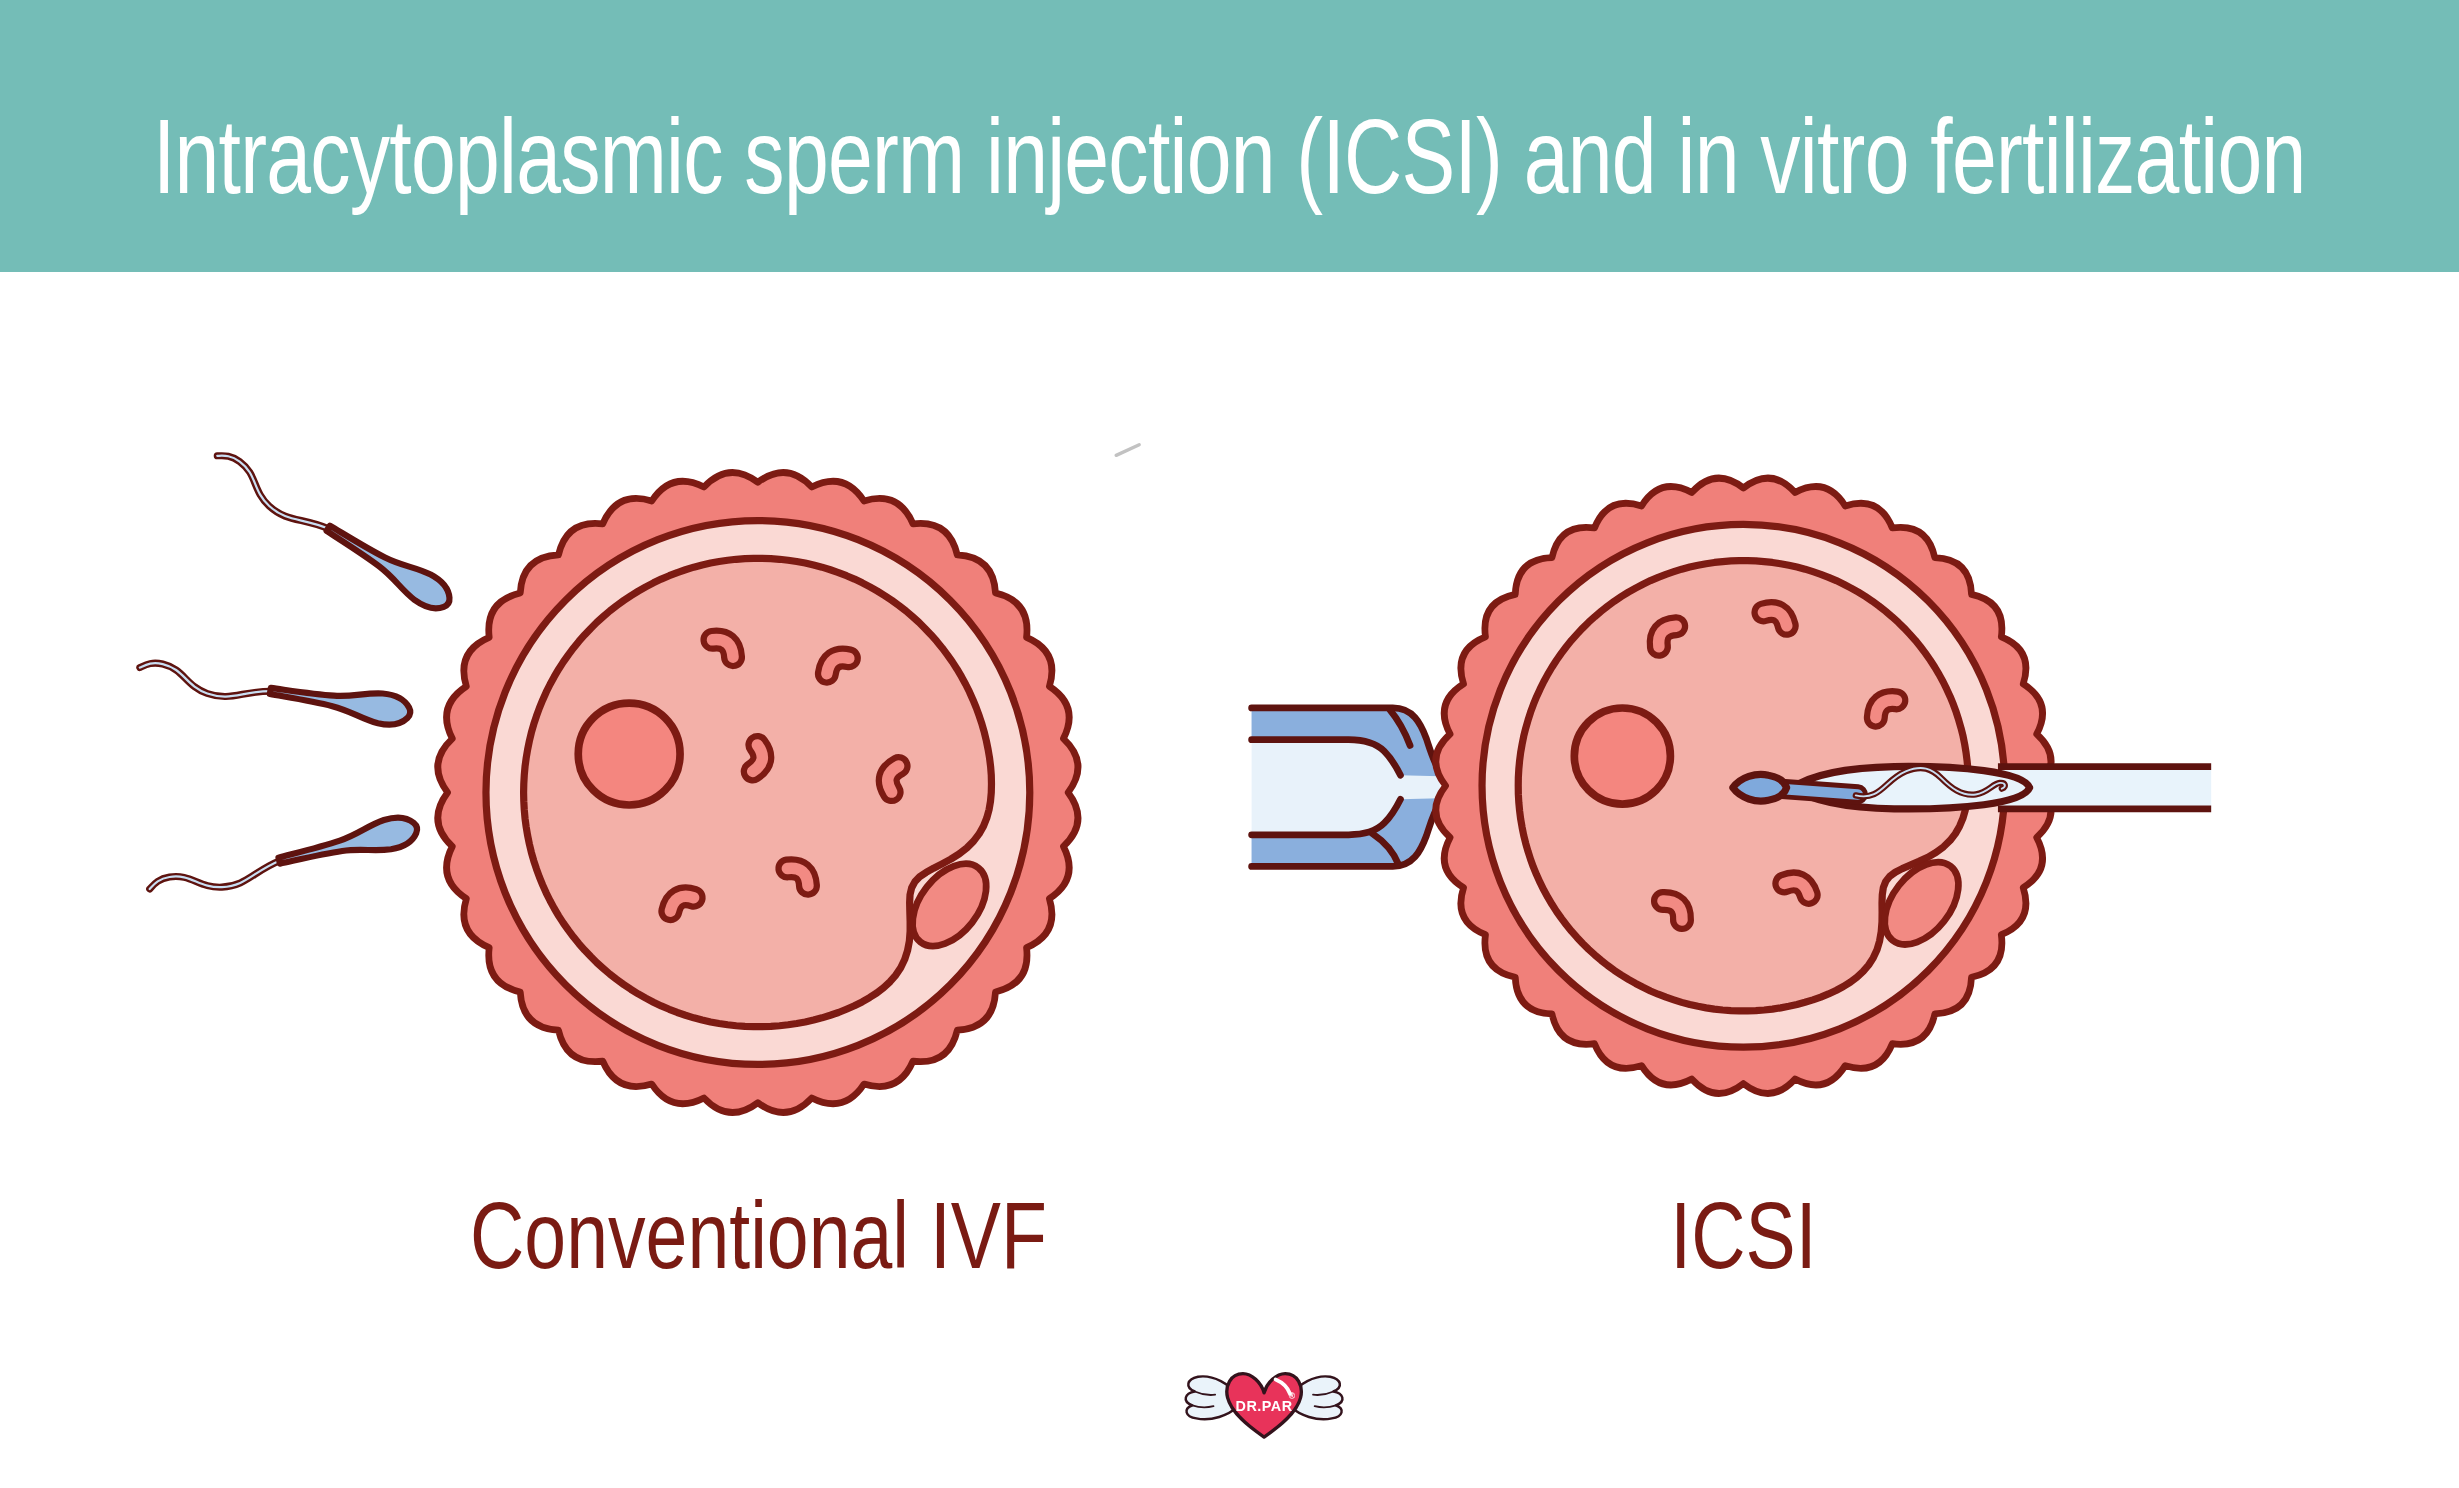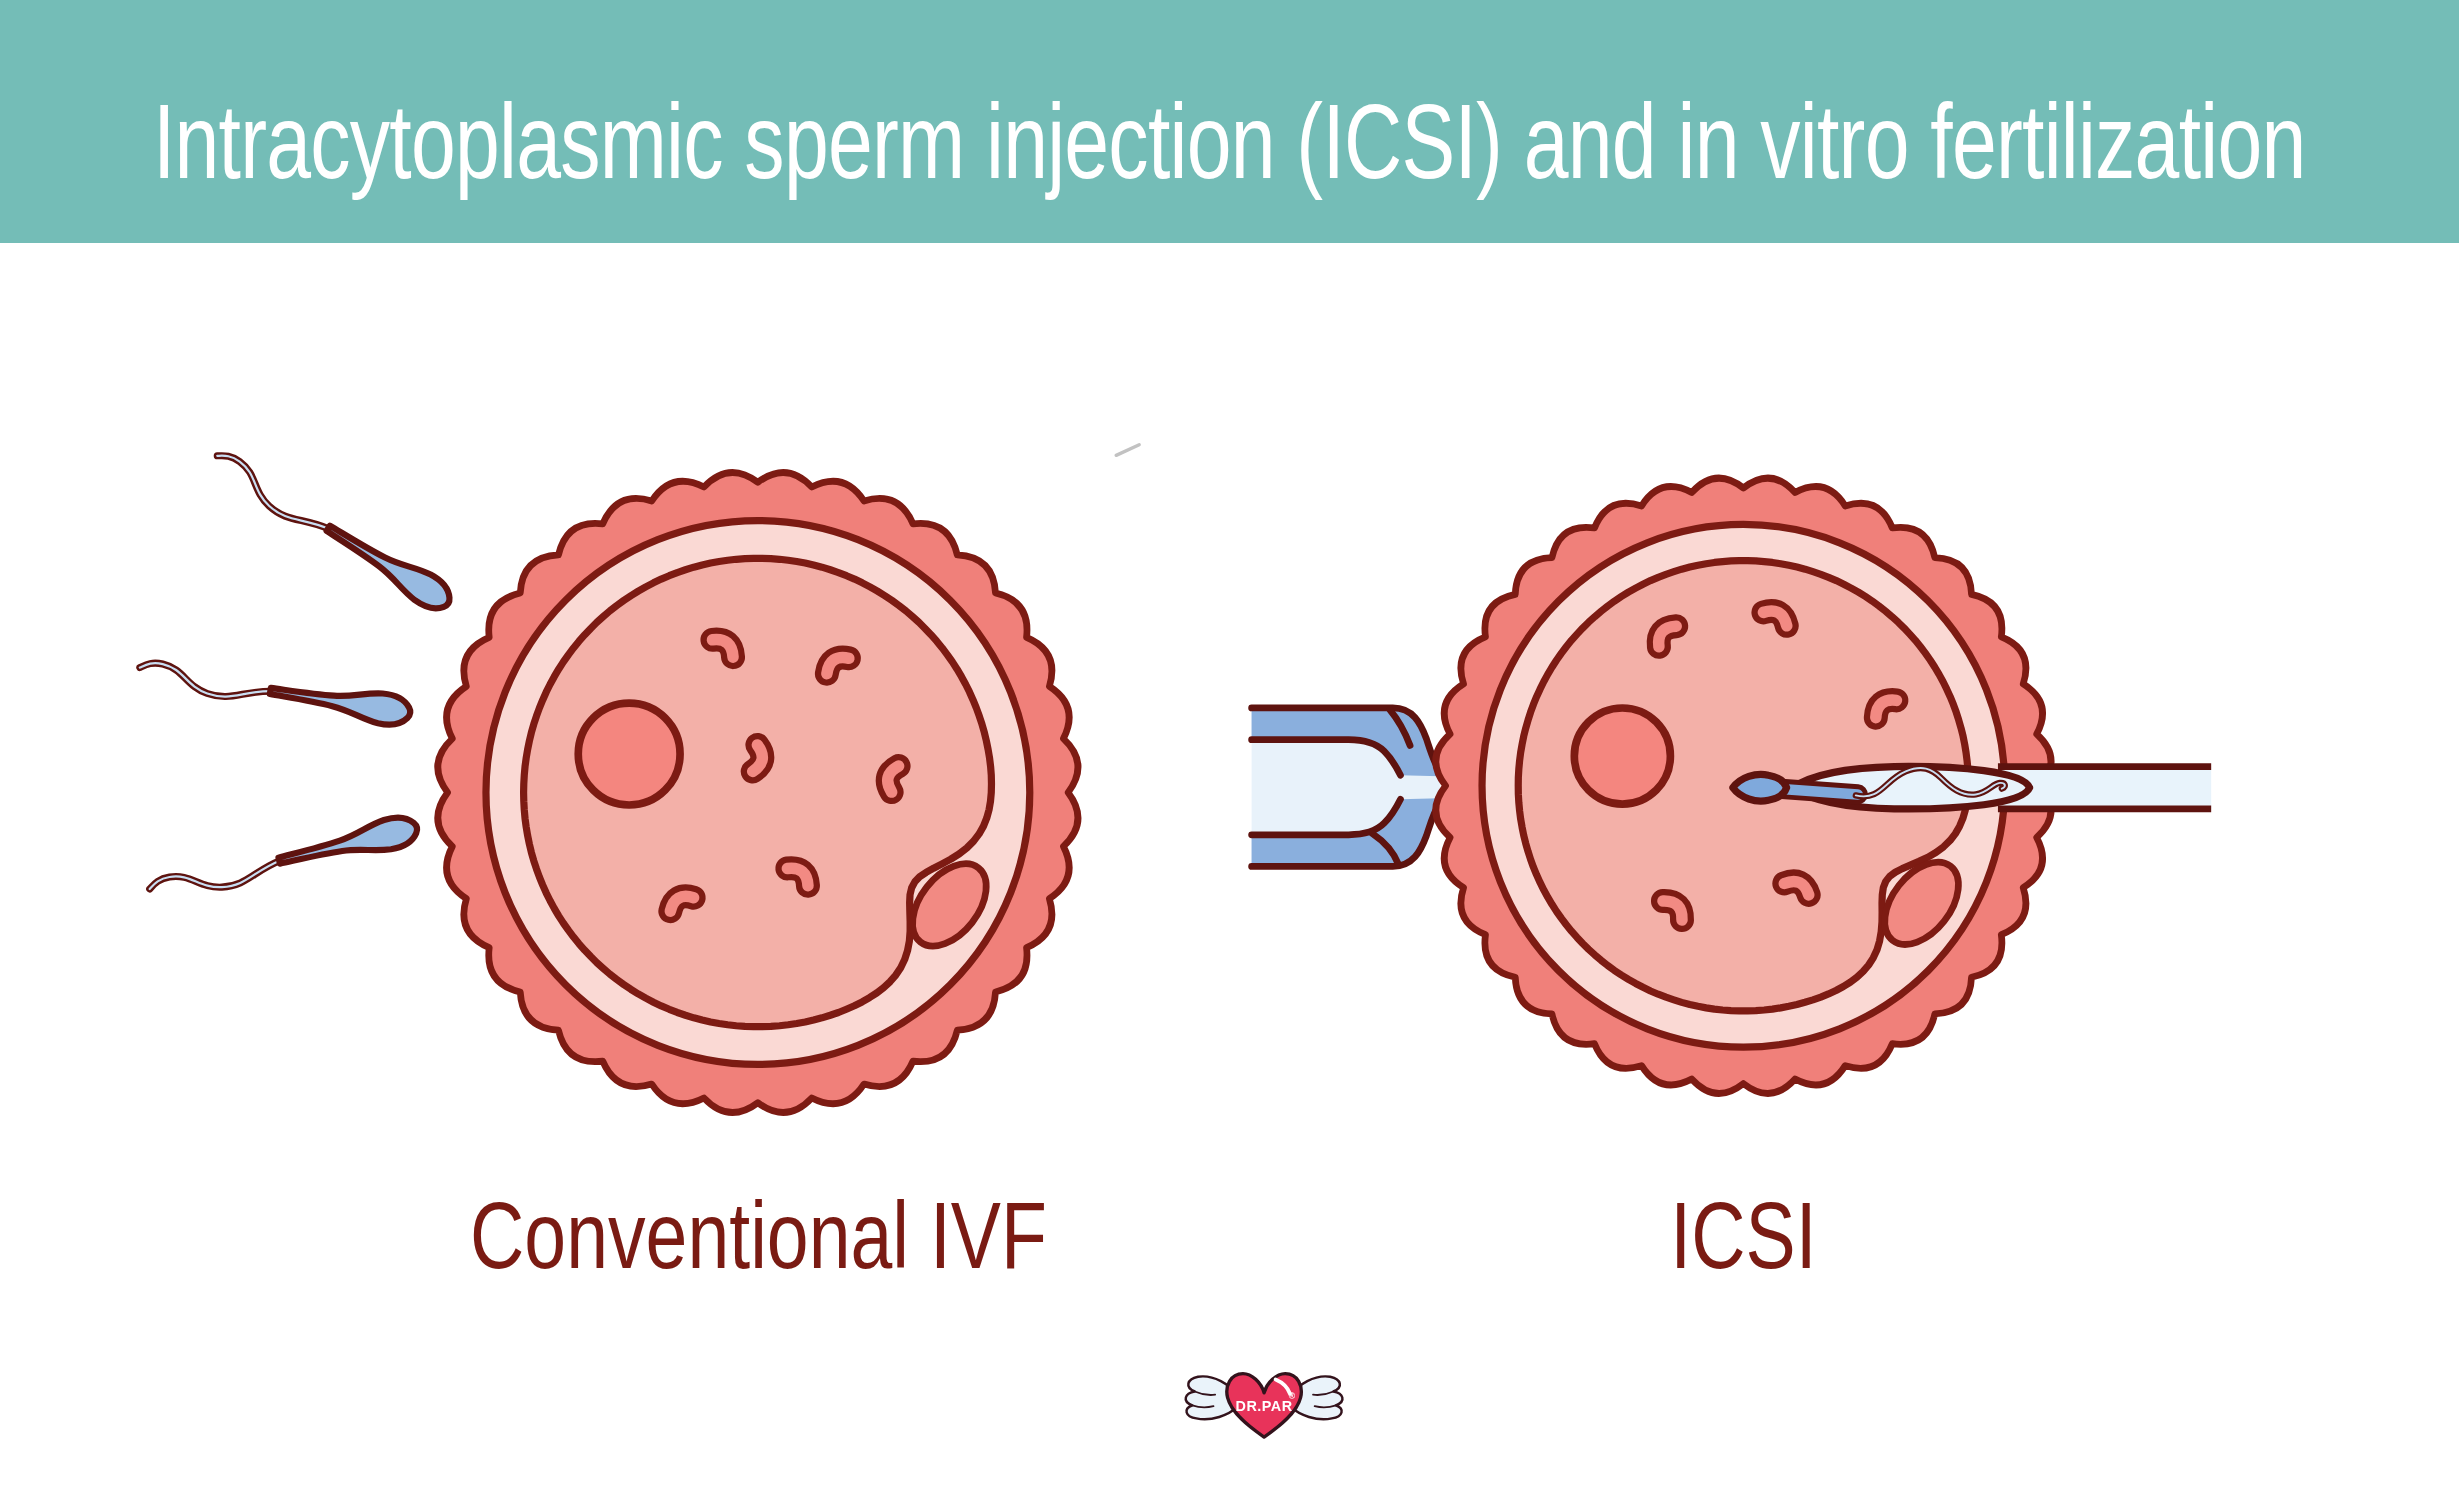--- a/index.html
+++ b/index.html
@@ -1,18 +1,18 @@
 <!DOCTYPE html>
 <html style="--c-header-teal: #74BDB7; --c-title-white: #FFFFFF; --c-label-maroon: #7A1B13; --c-outline-dark: #7D1B13; --c-outline-darker: #5E130F; --c-egg-ring: #F0807A; --c-egg-band: #FAD9D4; --c-egg-cytoplasm: #F3B0A8; --c-egg-nucleus: #F4867F; --c-egg-organelle: #F28A83; --c-sperm-blue: #97BAE1; --c-sperm-blue-deep: #7FA9DC; --c-sperm-tail-core: #C9DEF2; --c-pipette-wall: #8AAFDD; --c-pipette-interior: #E8F2FA; --c-needle-interior: #E8F3FB; --c-logo-heart: #E8335A; --c-logo-wing: #EAF3FA; --c-logo-outline: #33131C; --c-stray-mark: #C2C2C2;"><head>
 <meta charset="utf-8">
 <style>
   html,body{margin:0;padding:0;}
   body{width:2459px;height:1488px;background:#ffffff;font-family:"Liberation Sans",sans-serif;overflow:hidden;}
   #canvas{position:relative;width:2459px;height:1488px;background:#ffffff;}
-  .header{position:absolute;left:0;top:0;width:2459px;height:243px;background:var(--c-header-teal,#74BDB7);
+  .header{position:absolute;left:0;top:0;width:2459px;height:272px;background:var(--c-header-teal,#74BDB7);
           display:flex;align-items:center;justify-content:center;padding-top:39px;box-sizing:border-box;}
   .header h1{margin:0;color:var(--c-title-white,#ffffff);font-size:106px;font-weight:400;line-height:1;
              white-space:nowrap;transform:scaleX(0.76);transform-origin:center center;letter-spacing:-1px;}
   #art{position:absolute;left:0;top:0;width:2459px;height:1488px;}
   .label{position:absolute;width:769px;text-align:center;color:var(--c-label-maroon,#7A1B13);
          font-size:94px;font-weight:400;line-height:1.05;white-space:nowrap;
          transform:scaleX(0.8);transform-origin:center center;}
   .label-left{left:374px;top:1187px;}
   .label-right{left:1359px;top:1187px;}
   .wing{fill:var(--c-logo-wing,#EAF3FA);stroke:var(--c-logo-outline,#33131C);stroke-width:3;stroke-linejoin:round;}

